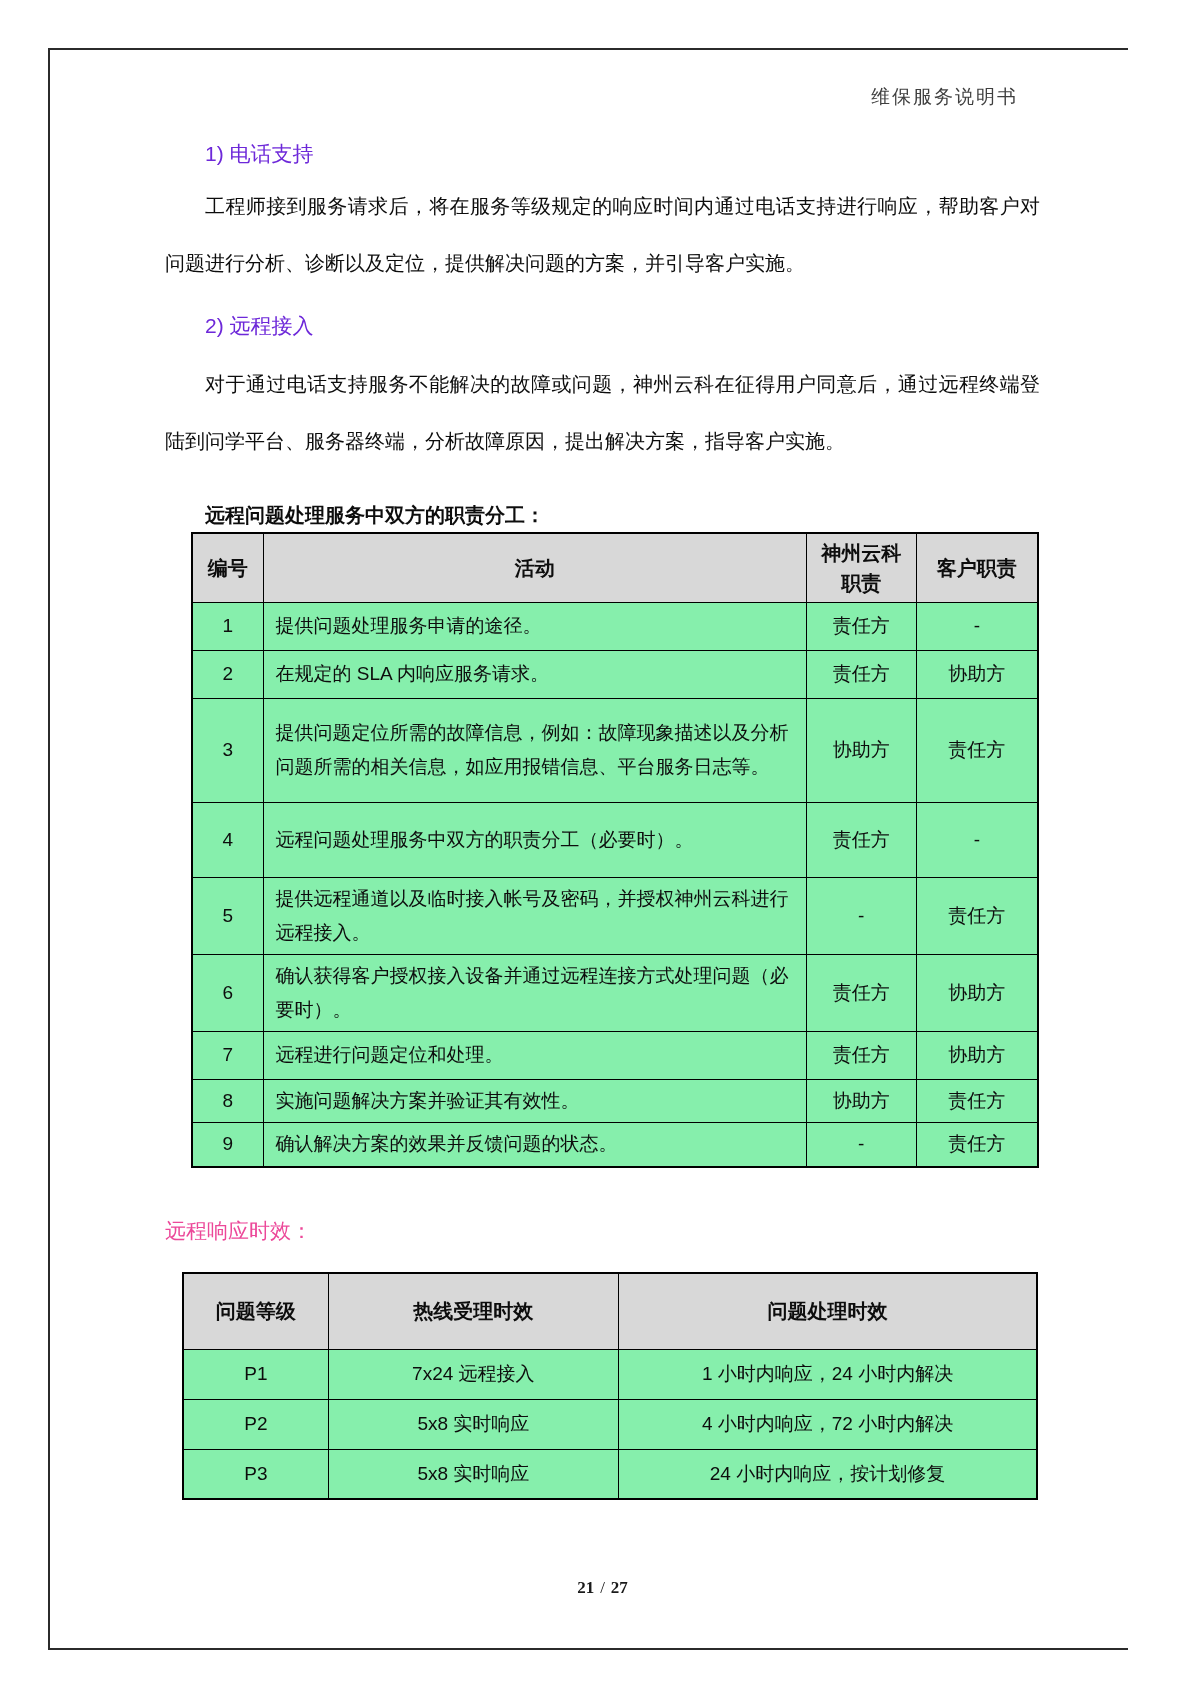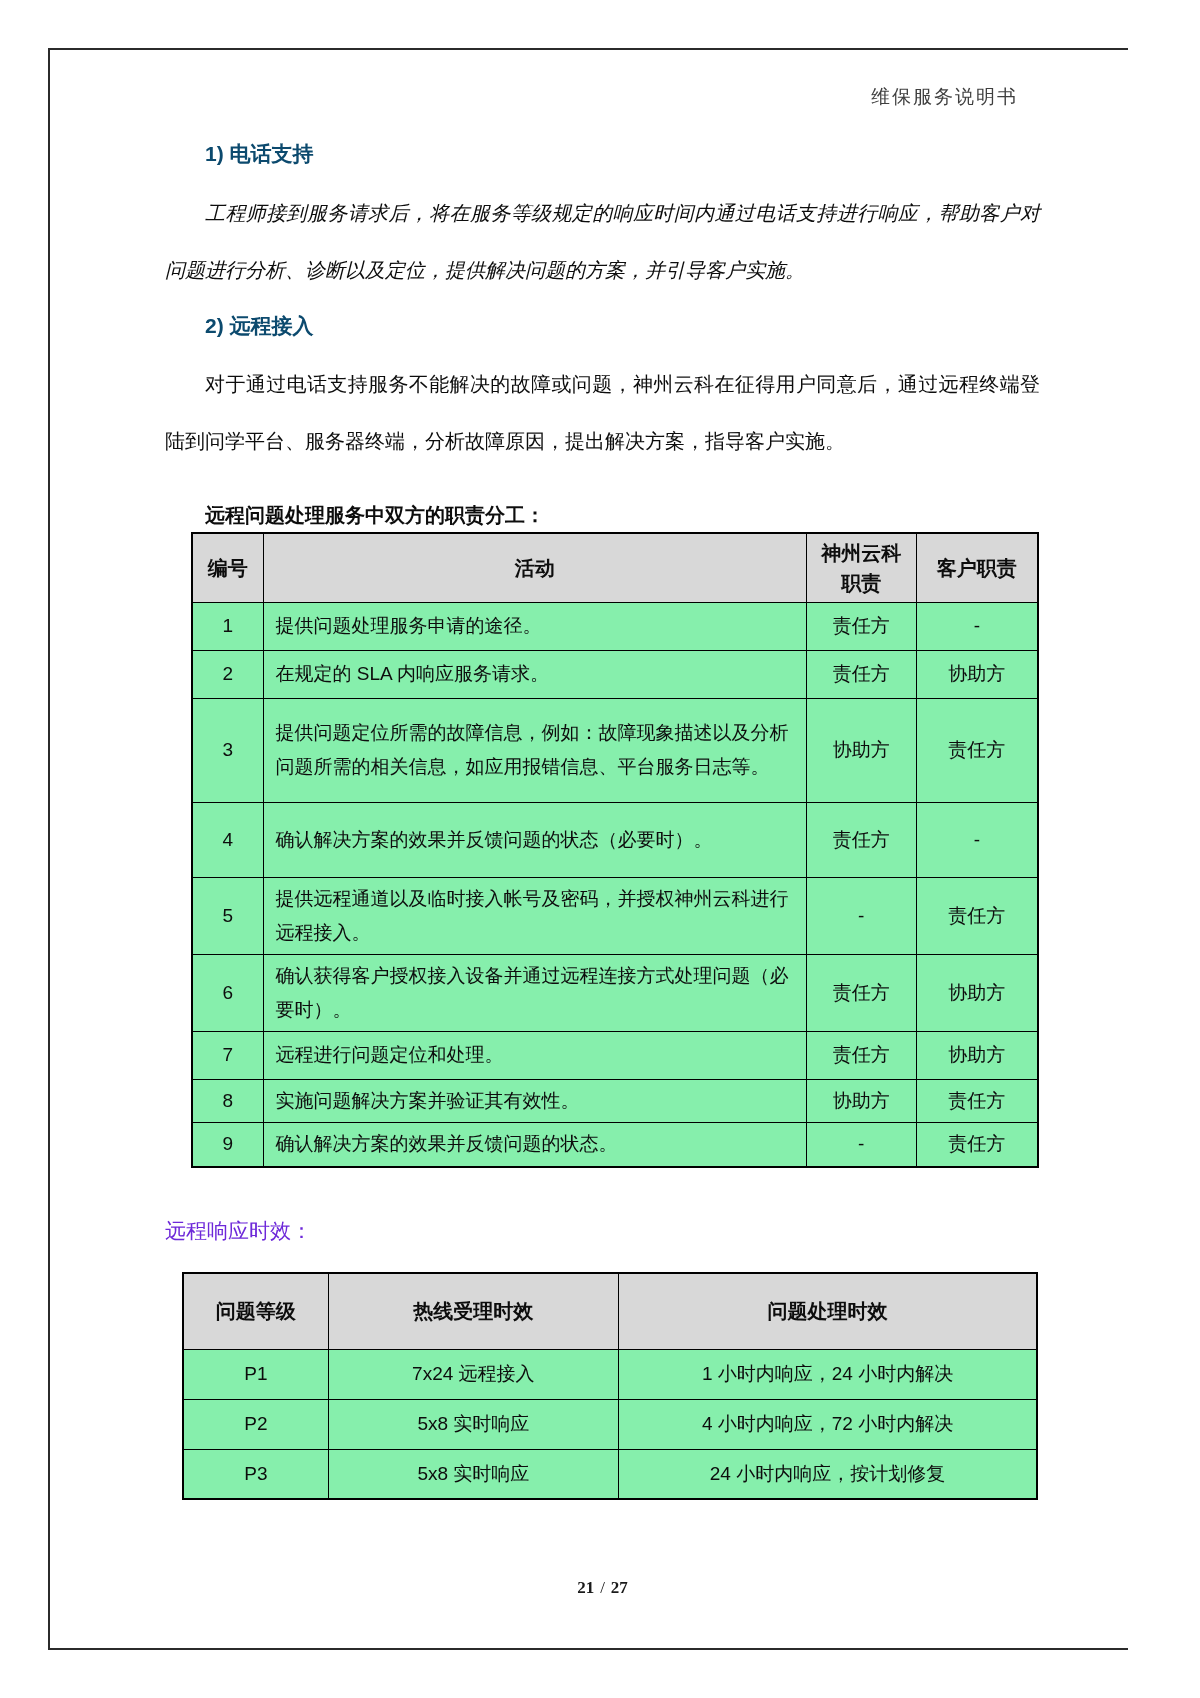--- a/index.html
+++ b/index.html
@@ -35,35 +35,35 @@
     font-family: "Liberation Serif", "DejaVu Serif", serif;
     font-size: 19px;
     letter-spacing: 2px;
     color: #3f3f3f;
   }
   .sec-heading {
     position: absolute;
     left: 0; width: 100%;
     padding-left: 40px;
     font-size: 21px;
-    font-weight: bold;
-    color: #0c4a6e;
+    font-weight: normal;
+    color: #6d28d9;
   }
   .sec1-h { top: 140px; }
   .sec2-h { top: 312px; }
   .para {
     position: absolute;
     left: 0; width: 875px;
     font-size: 20px;
     line-height: 57px;
     text-align: justify;
     text-indent: 2em;
     color: #0d0d0d;
   }
-  .sec1-p { top: 185px; font-style: italic; }
+  .sec1-p { top: 178px; }
   .sec2-p { top: 356px; }
   .t1-intro {
     position: absolute;
     top: 500px; left: 0;
     padding-left: 40px;
     font-size: 20px;
     line-height: 30px;
     color: #0d0d0d;
     font-weight: bold;
   }
@@ -98,21 +98,21 @@
   .t1 .c-act { width: 64.2%; text-align: left; padding: 4px 12px; }
   .t1 .c-vendor { width: 13.0%; text-align: center; margin-top: 12px; }
   .t1 .c-cust { width: 14.4%; text-align: center; }
   .t1 th.c-act { text-align: center; padding: 4px; }
   .pre-line { white-space: pre-line; }
   .sla-intro {
     position: absolute;
     top: 1216px; left: 0;
     font-size: 21px;
     line-height: 30px;
-    color: #6d28d9;
+    color: #ec4899;
   }
   .t2 {
     position: absolute;
     top: 1272px; left: 17px;
     width: 856px;
   }
   .t2 th { height: 76px; }
   .t2 td { height: 50px; text-align: center; }
   .t2 .c-level { width: 17%; }
   .t2 .c-hotline { width: 34%; }
@@ -170,21 +170,21 @@
           <td class="c-cust">协助方</td>
         </tr>
         <tr style="height:104px">
           <td class="c-no">3</td>
           <td class="c-act">提供问题定位所需的故障信息，例如：故障现象描述以及分析问题所需的相关信息，如应用报错信息、平台服务日志等。</td>
           <td class="c-vendor">协助方</td>
           <td class="c-cust">责任方</td>
         </tr>
         <tr style="height:75px">
           <td class="c-no">4</td>
-          <td class="c-act">确认解决方案的效果并反馈问题的状态（必要时）。</td>
+          <td class="c-act">远程问题处理服务中双方的职责分工（必要时）。</td>
           <td class="c-vendor">责任方</td>
           <td class="c-cust">-</td>
         </tr>
         <tr style="height:71px">
           <td class="c-no">5</td>
           <td class="c-act">提供远程通道以及临时接入帐号及密码，并授权神州云科进行远程接入。</td>
           <td class="c-vendor">-</td>
           <td class="c-cust">责任方</td>
         </tr>
         <tr style="height:77px">

